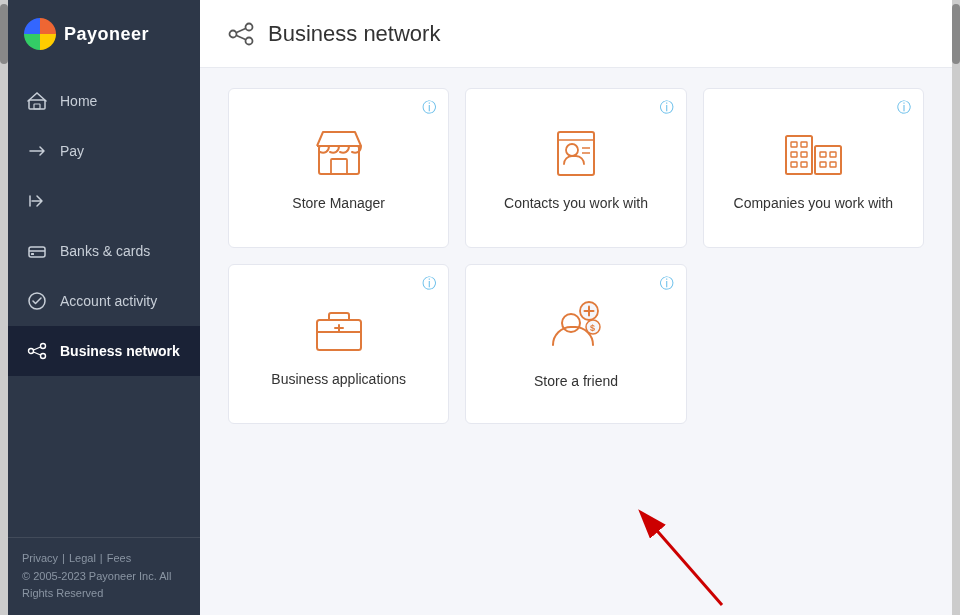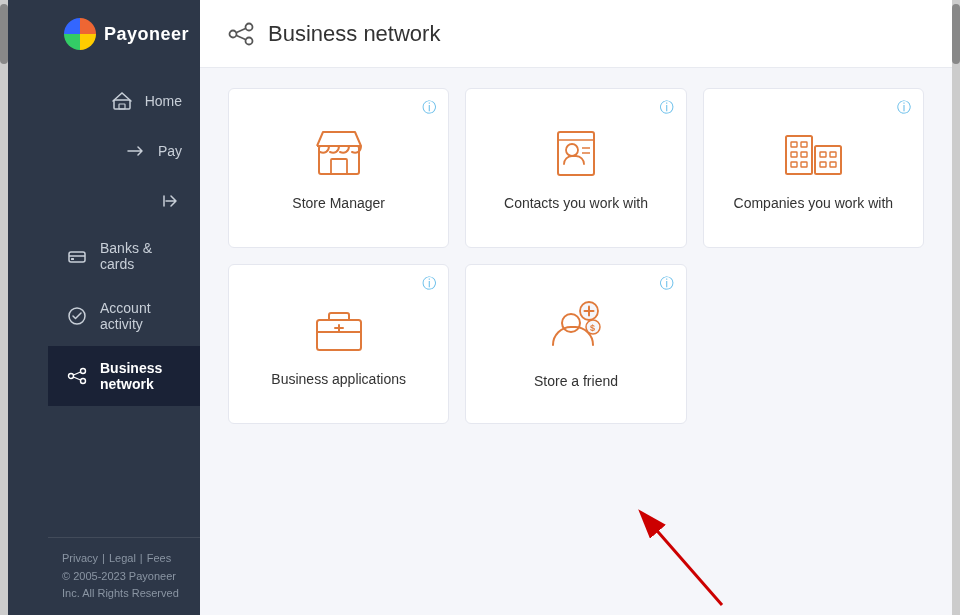--- a/index.html
+++ b/index.html
@@ -23,21 +23,20 @@
     
     .sidebar {
       width: 192px;
       background: #2d3748;
       color: #fff;
       display: flex;
       flex-direction: column;
       height: 615px;
       position: relative;
       flex-shrink: 0;
-      padding-left: 40px;
     }
 
     .sidebar-logo {
       padding: 18px 16px;
       display: flex;
       align-items: center;
       gap: 8px;
     }
 
     .payoneer-circle {
@@ -56,21 +55,20 @@
       font-weight: 600;
       color: #fff;
       letter-spacing: 0.5px;
     }
 
     .nav-items {
       flex: 1;
       display: flex;
       flex-direction: column;
       padding-top: 8px;
-      align-items: flex-end;
     }
 
     .nav-item {
       display: flex;
       align-items: center;
       gap: 12px;
       padding: 14px 18px;
       color: #c8cfd8;
       font-size: 14px;
       cursor: pointer;

